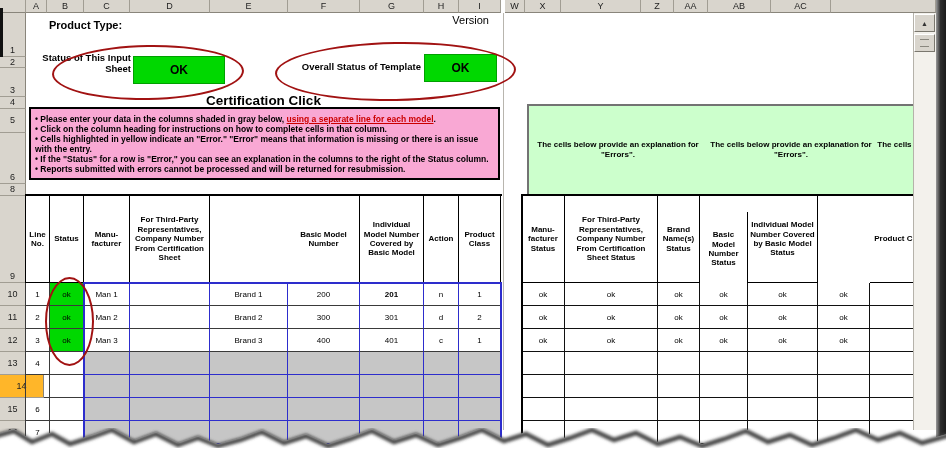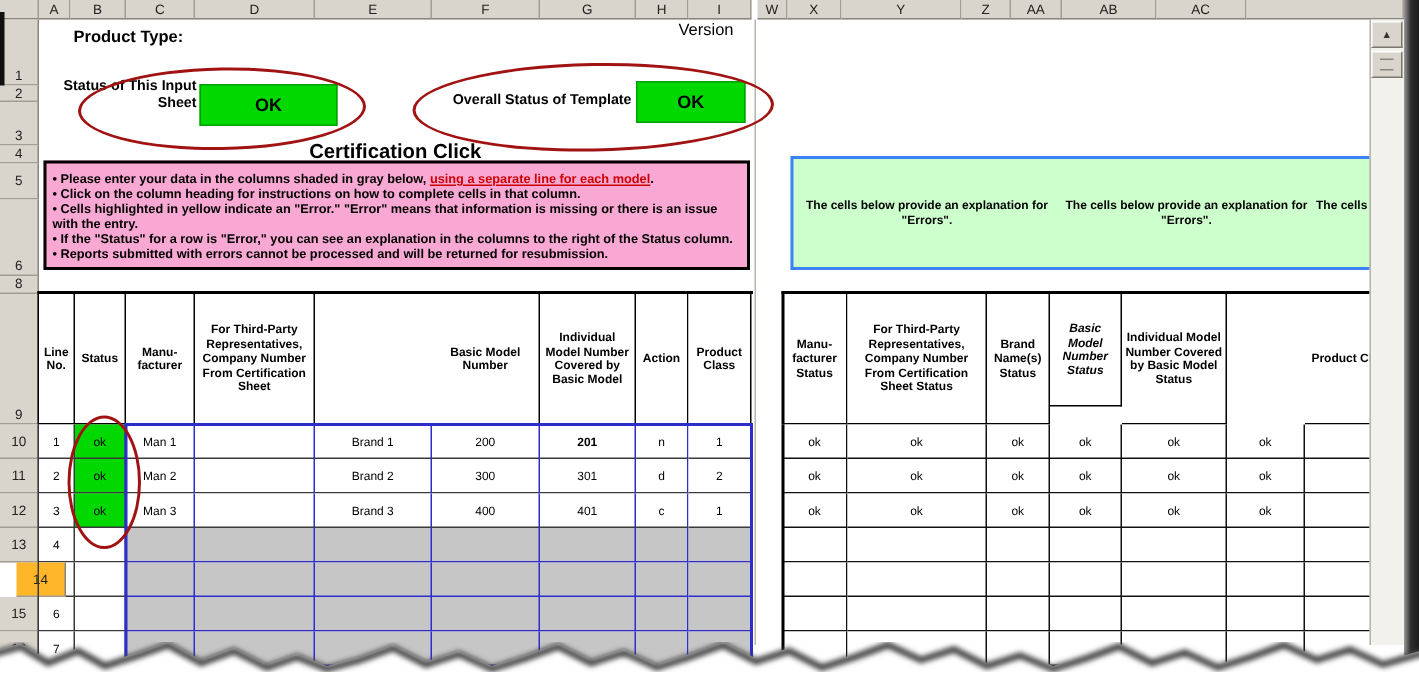--- a/index.html
+++ b/index.html
@@ -19,22 +19,22 @@
   .stat{background:#00D800;}
   .tdW{background:#fff;border-right:1px solid #2D2DCC;border-bottom:1px solid #3a3a3a;font-size:8px;z-index:1;}
   .tdG{background:#C6C6C6;border-right:1px solid #2D2DCC;border-bottom:1px solid #2D2DCC;font-size:8px;z-index:1;}
   .tdR{background:#fff;border-right:1px solid #111;border-bottom:1px solid #111;font-size:8px;z-index:1;}
   .greenCell{background:#00D800;border:1px solid #00A000;font-weight:bold;font-size:12px;z-index:3;}
   .ellipse{position:absolute;border:2px solid #A11212;border-radius:50%;z-index:7;pointer-events:none;}
   .instr{position:absolute;left:29px;top:107px;width:471px;height:73px;background:#f9a8d4;
          border:2px solid #000;box-sizing:border-box;padding:6px 2px 0 4px;
          font-size:8.5px;font-weight:bold;line-height:9.9px;z-index:1;text-align:left;}
   .red-link{color:#CC0000;text-decoration:underline;}
-  .gbox{position:absolute;left:527px;top:104px;width:388px;height:76px;background:#CCFFCC;
-        border:2px solid #3b82f6;box-sizing:border-box;overflow:hidden;z-index:1;}
+  .gbox{position:absolute;left:527px;top:104px;width:388px;height:92px;background:#CCFFCC;
+        border:2px solid #737373;box-sizing:border-box;overflow:hidden;z-index:1;}
   .gnote{position:absolute;top:0;height:100%;display:flex;align-items:center;justify-content:center;
          text-align:center;font-size:8px;font-weight:bold;line-height:1.3;}
   .edgeOverlay{position:absolute;box-sizing:border-box;pointer-events:none;z-index:5;background:transparent;}
   .sb3d{background:#d9d5cd;border:1px solid;border-color:#ffffff #7a776e #7a776e #ffffff;z-index:9;}
 </style>
 </head>
 <body>
 
 <div id="sheet">
 
@@ -118,21 +118,21 @@
     <div class="abs rhc" style="left: 0px; top: 68px; width: 26px; height: 29px; align-items: flex-end;">3</div>
     <div class="abs rhc" style="left: 0px; top: 97px; width: 26px; height: 12px;">4</div>
     <div class="abs rhc" style="left: 0px; top: 109px; width: 26px; height: 24px;">5</div>
     <div class="abs rhc" style="left: 0px; top: 133px; width: 26px; height: 51px; align-items: flex-end;">6</div>
     <div class="abs rhc" style="left: 0px; top: 184px; width: 26px; height: 12px;">8</div>
     <div class="abs rhc" style="left: 0px; top: 196px; width: 26px; height: 87px; align-items: flex-end;">9</div>
     <div class="abs rhc" style="left: 0px; top: 283px; width: 26px; height: 23px;">10</div>
     <div class="abs rhc" style="left: 0px; top: 306px; width: 26px; height: 23px;">11</div>
     <div class="abs rhc" style="left: 0px; top: 329px; width: 26px; height: 23px;">12</div>
     <div class="abs rhc" style="left: 0px; top: 352px; width: 26px; height: 23px;">13</div>
-    <div class="abs rhc hl" style="left: 11px; top: 375px; width: 33px; height: 23px;">14</div>
+    <div class="abs rhc hl" style="left: 0px; top: 375px; width: 44px; height: 23px;">14</div>
     <div class="abs rhc" style="left: 0px; top: 398px; width: 26px; height: 23px;">15</div>
     <div class="abs rhc" style="left: 0px; top: 421px; width: 26px; height: 23px;">16</div>
     <div class="abs th" style="left: 26px; top: 196px; width: 24px; height: 87px;">Line No.</div>
     <div class="abs th" style="left: 50px; top: 196px; width: 34px; height: 87px;">Status</div>
     <div class="abs th" style="left: 84px; top: 196px; width: 46px; height: 87px;">Manu-facturer</div>
     <div class="abs th" style="left: 130px; top: 196px; width: 80px; height: 87px;">For Third-Party Representatives, Company Number From Certification Sheet</div>
     <div class="abs th" style="left: 288px; top: 196px; width: 72px; height: 87px;">Basic Model Number</div>
     <div class="abs th" style="left: 360px; top: 196px; width: 64px; height: 87px;">Individual Model Number Covered by Basic Model</div>
     <div class="abs th" style="left: 424px; top: 196px; width: 35px; height: 87px;">Action</div>
     <div class="abs th" style="left: 459px; top: 196px; width: 42px; height: 87px;">Product Class</div>
@@ -195,21 +195,21 @@
     <div class="abs tdG" style="left: 84px; top: 421px; width: 46px; height: 23px;"></div>
     <div class="abs tdG" style="left: 130px; top: 421px; width: 80px; height: 23px;"></div>
     <div class="abs tdG" style="left: 210px; top: 421px; width: 78px; height: 23px;"></div>
     <div class="abs tdG" style="left: 288px; top: 421px; width: 72px; height: 23px;"></div>
     <div class="abs tdG" style="left: 360px; top: 421px; width: 64px; height: 23px;"></div>
     <div class="abs tdG" style="left: 424px; top: 421px; width: 35px; height: 23px;"></div>
     <div class="abs tdG" style="left: 459px; top: 421px; width: 42px; height: 23px;"></div>
     <div class="abs th" style="left: 522px; top: 196px; width: 43px; height: 87px;">Manu-facturer Status</div>
     <div class="abs th" style="left: 565px; top: 196px; width: 93px; height: 87px;">For Third-Party Representatives, Company Number From Certification Sheet Status</div>
     <div class="abs th" style="left: 658px; top: 196px; width: 42px; height: 87px;">Brand Name(s) Status</div>
-    <div class="abs th" style="left: 700px; top: 196px; width: 48px; height: 75px; font-style: italic;">Basic Model Number Status</div>
+    <div class="abs th" style="left: 700px; top: 212px; width: 48px; height: 75px;">Basic Model Number Status</div>
     <div class="abs th" style="left: 748px; top: 196px; width: 70px; height: 87px;">Individual Model Number Covered by Basic Model Status</div>
     <div class="abs th" style="left: 870px; top: 196px; width: 90px; height: 87px;">Product Class Status</div>
     <div class="abs tdR" style="left: 522px; top: 283px; width: 43px; height: 23px;">ok</div>
     <div class="abs tdR" style="left: 565px; top: 283px; width: 93px; height: 23px;">ok</div>
     <div class="abs tdR" style="left: 658px; top: 283px; width: 42px; height: 23px;">ok</div>
     <div class="abs tdR" style="left: 700px; top: 283px; width: 48px; height: 23px;">ok</div>
     <div class="abs tdR" style="left: 748px; top: 283px; width: 70px; height: 23px;">ok</div>
     <div class="abs tdR" style="left: 818px; top: 283px; width: 52px; height: 23px;">ok</div>
     <div class="abs tdR" style="left: 870px; top: 283px; width: 90px; height: 23px;"></div>
     <div class="abs tdR" style="left: 522px; top: 306px; width: 43px; height: 23px;">ok</div>

